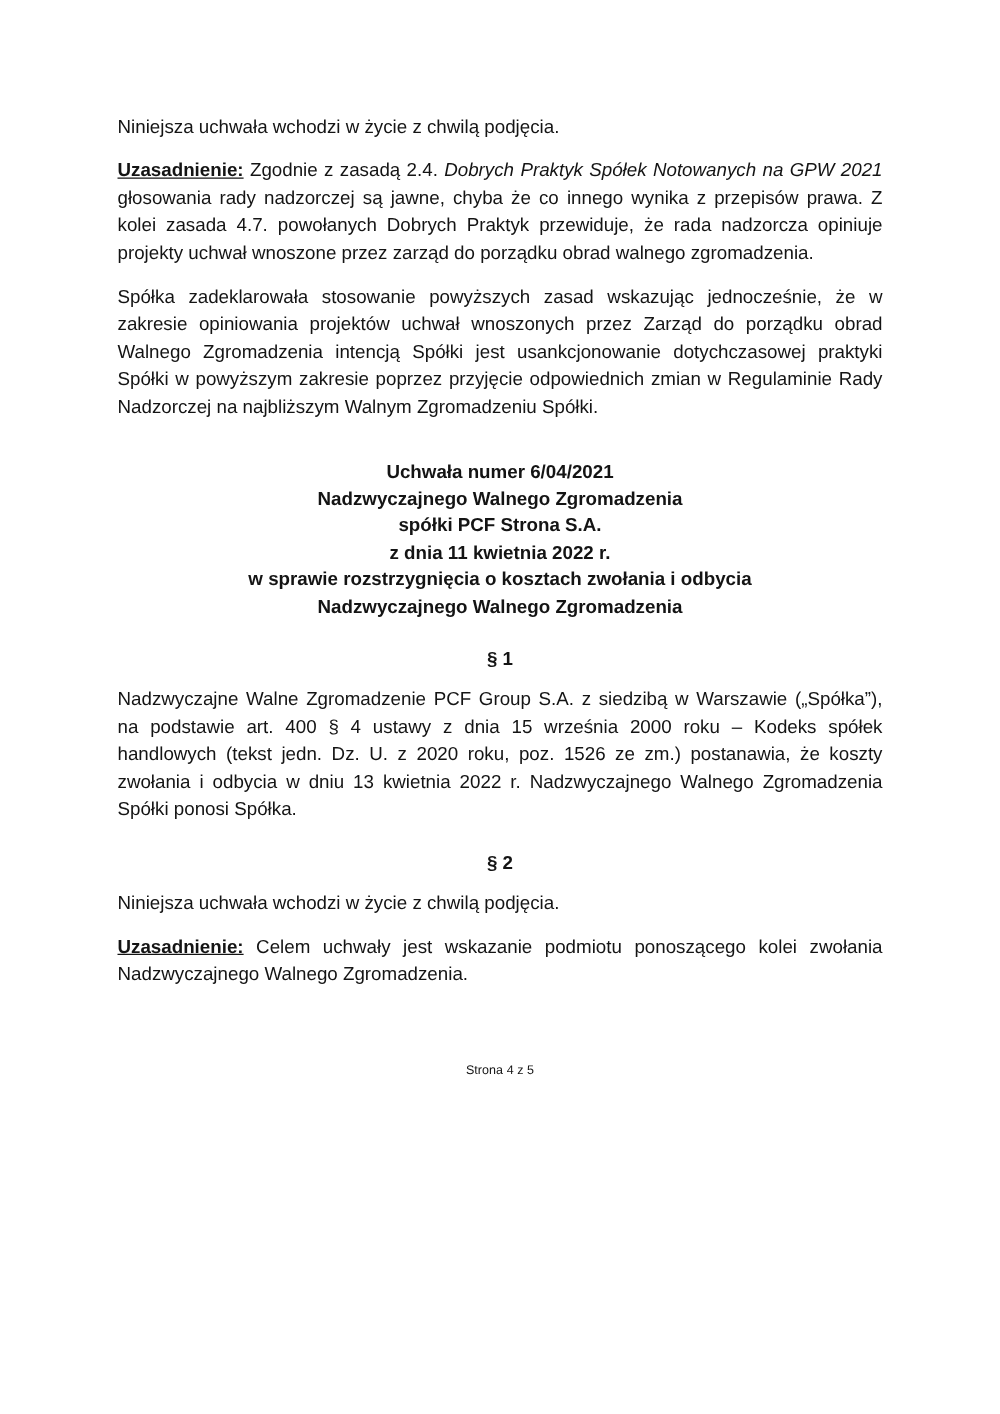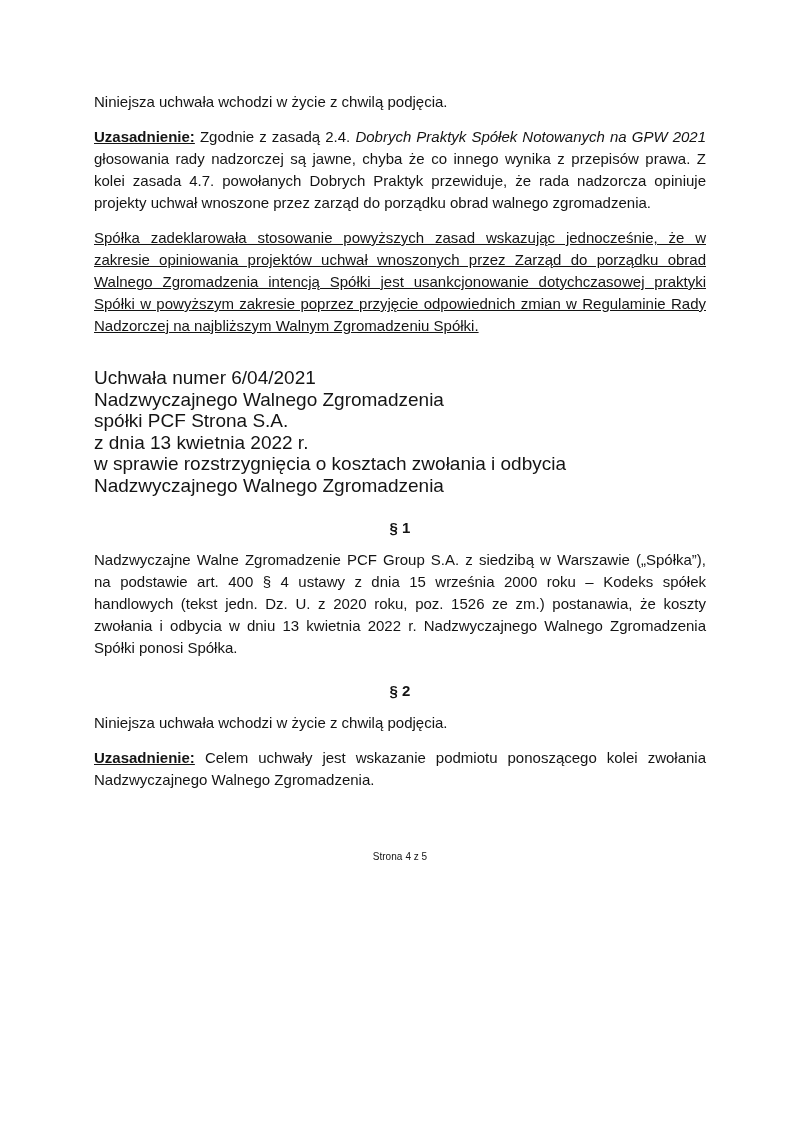--- a/index.html
+++ b/index.html
@@ -32,35 +32,34 @@
     text-decoration: underline;
   }
   .italic {
     font-style: italic;
   }
   .bold {
     font-weight: normal;
   }
   .title-block {
     margin-top: 30px;
-    text-align: left;
-    font-weight: normal;
-    font-size: 19px;
+    text-align: center;
+    font-weight: bold;
+    font-size: 15px;
     line-height: 21.5px;
   }
   .section-heading {
     text-align: center;
     font-weight: bold;
     font-size: 15px;
     line-height: 22px;
     margin: 21px 0 10px 0;
   }
   .declaration {
     margin-bottom: 0;
-    text-decoration: underline;
   }
   .closing-2 {
     margin-bottom: 18px;
   }
   .footer {
     position: absolute;
     left: 0;
     right: 0;
     bottom: 52px;
     text-align: center;
@@ -81,21 +80,21 @@
     <p class="body-text">Niniejsza uchwała wchodzi w życie z chwilą podjęcia.</p>
 
     <p class="body-text"><span class="label-bold-underline">Uzasadnienie:</span><span> Zgodnie z zasadą 2.4. </span><span class="italic">Dobrych Praktyk Spółek Notowanych na GPW 2021</span><span> głosowania rady nadzorczej są jawne, chyba że co innego wynika z przepisów prawa. Z kolei zasada 4.7. powołanych Dobrych Praktyk przewiduje, że rada nadzorcza opiniuje projekty uchwał wnoszone przez zarząd do porządku obrad walnego zgromadzenia.</span></p>
 
     <p class="body-text declaration">Spółka zadeklarowała stosowanie powyższych zasad wskazując jednocześnie, że w zakresie opiniowania projektów uchwał wnoszonych przez Zarząd do porządku obrad Walnego Zgromadzenia intencją Spółki jest usankcjonowanie dotychczasowej praktyki Spółki w powyższym zakresie poprzez przyjęcie odpowiednich zmian w Regulaminie Rady Nadzorczej na najbliższym Walnym Zgromadzeniu Spółki.</p>
 
     <div class="title-block">
       <div>Uchwała numer 6/04/2021</div>
       <div>Nadzwyczajnego Walnego Zgromadzenia</div>
       <div>spółki PCF Strona S.A.</div>
-      <div>z dnia 13 kwietnia 2022 r.</div>
+      <div>z dnia 11 kwietnia 2022 r.</div>
       <div>w sprawie rozstrzygnięcia o kosztach zwołania i odbycia</div>
       <div>Nadzwyczajnego Walnego Zgromadzenia</div>
     </div>
 
     <div class="section-heading">§ 1</div>
 
     <p class="body-text"><span>Nadzwyczajne Walne Zgromadzenie PCF Group S.A. z siedzibą w Warszawie („</span><span class="bold">Spółka</span><span>”), na podstawie art. 400 § 4 ustawy z dnia 15 września 2000 roku – Kodeks spółek handlowych (tekst jedn. Dz. U. z 2020 roku, poz. 1526 ze zm.) postanawia, że koszty zwołania i odbycia w dniu 13 kwietnia 2022 r. Nadzwyczajnego Walnego Zgromadzenia Spółki ponosi Spółka.</span></p>
 
     <div class="section-heading">§ 2</div>
 

